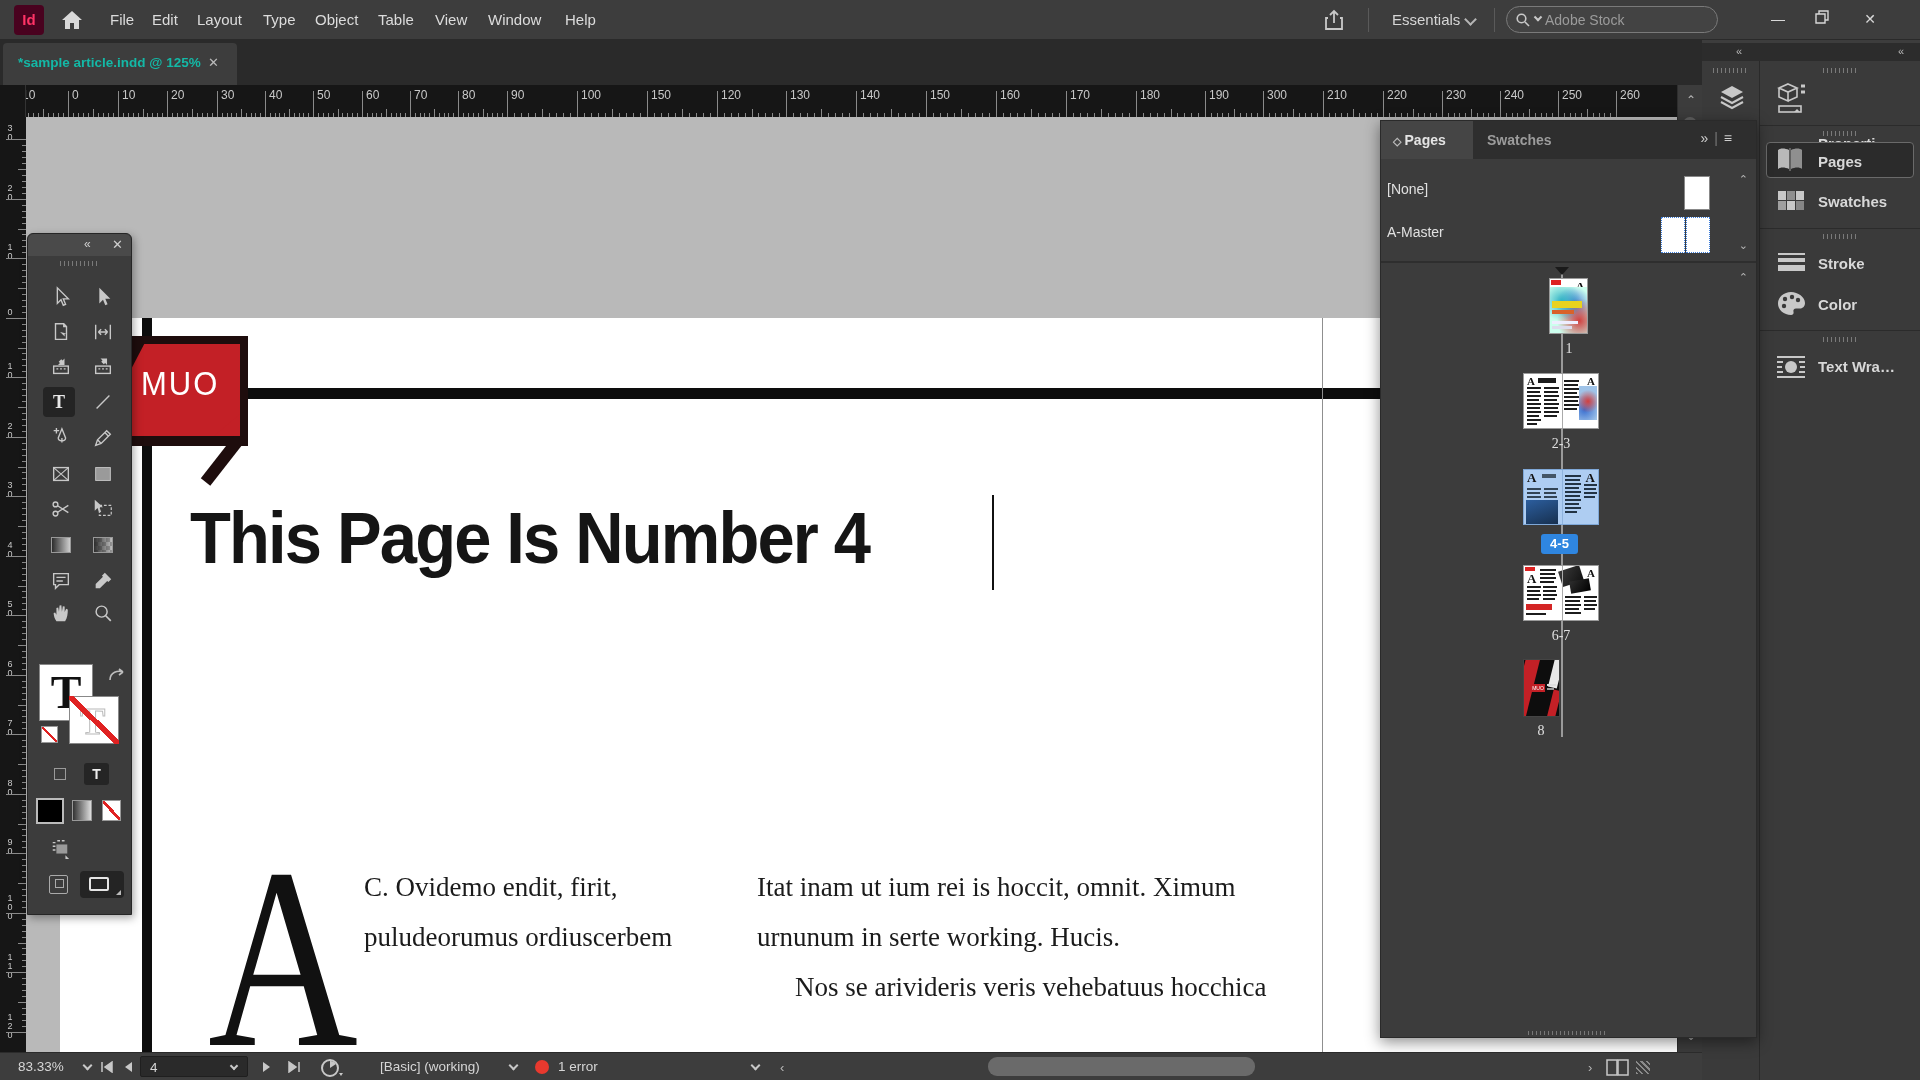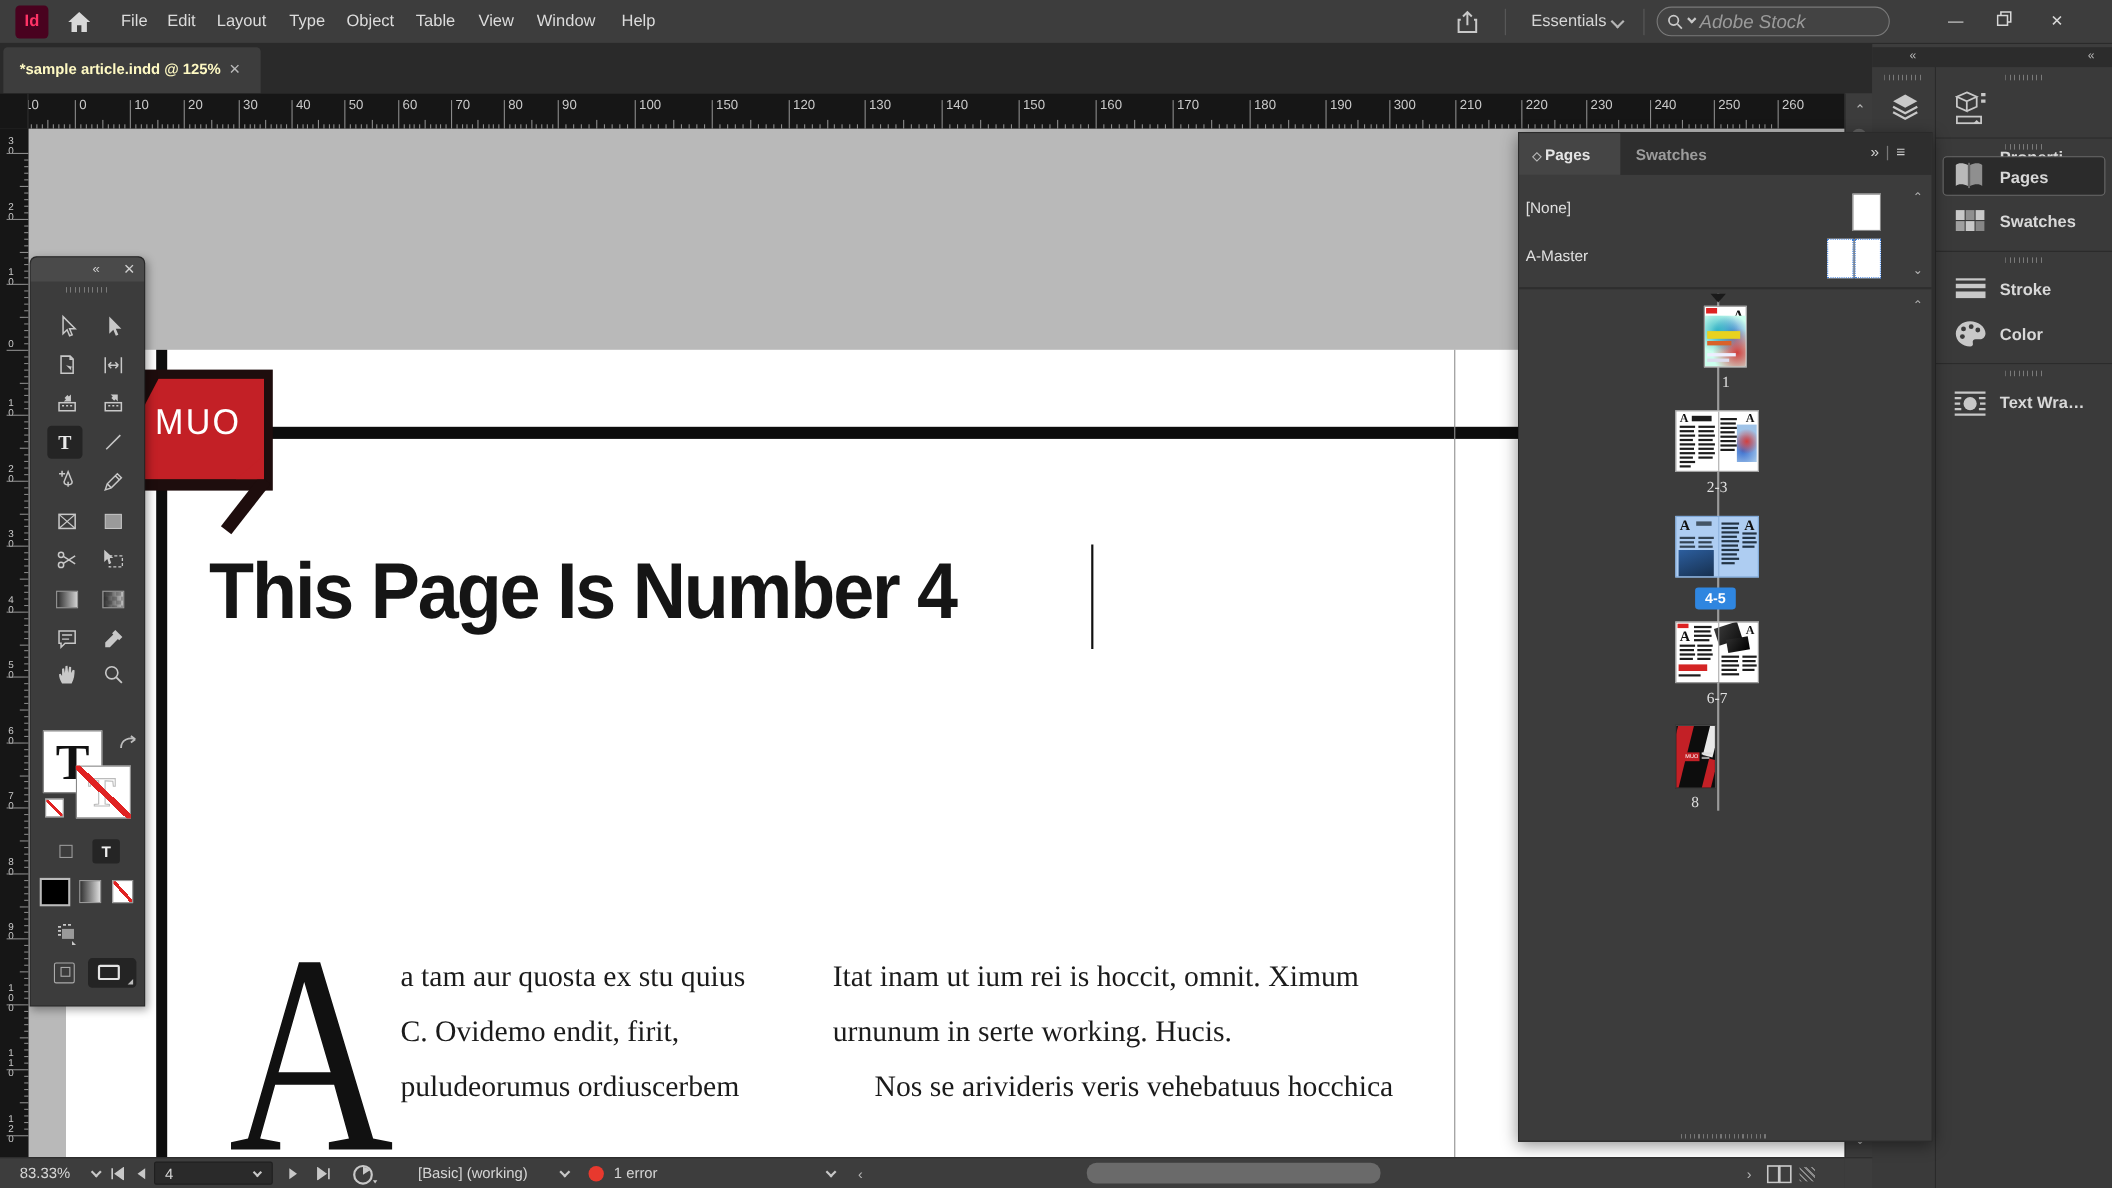--- a/index.html
+++ b/index.html
@@ -14,28 +14,28 @@
   #id-logo { left:14px; top:5px; width:30px; height:30px; border-radius:4px; background:#49021f;
     color:#ff3366; font-weight:bold; font-size:15px; text-align:center; line-height:30px; }
   #home-btn { left:60px; top:8px; }
   .vdiv { position:absolute; top:8px; width:1px; height:24px; background:#5a5a5a; }
   #workspace { left:1392px; top:11px; font-size:15px; color:#d6d6d6; }
   #workspace-chev { left:1466px; top:15px; }
   .chev { width:9px; height:9px; border-right:2px solid #c8c8c8; border-bottom:2px solid #c8c8c8;
     transform:rotate(45deg); display:inline-block; }
   #searchbox { left:1506px; top:6px; width:212px; height:27px; border:1px solid #7a7a7a; border-radius:14px;
     background:#434343; display:flex; align-items:center; padding-left:8px; gap:4px; }
-  #searchbox .ph { color:#9b9b9b; font-size:17px;font-style:italic; }
+  #searchbox .ph { color:#9b9b9b; font-size:14px; }
   .winbtn { position:absolute; top:0; width:44px; height:38px; color:#d8d8d8; text-align:center; line-height:38px; font-size:14px; }
 
   
   #tabbar { left:0; top:40px; width:1702px; height:45px; background:#2a2a2a; }
   #doc-tab { position:absolute; left:3px; top:3px; width:234px; height:42px; background:#3d3d3d;
     border-radius:4px 4px 0 0; }
-  #doc-tab .t { position:absolute; left:15px; top:12px; font-size:13.5px; font-weight:bold; color:#fef9c3; }
+  #doc-tab .t { position:absolute; left:15px; top:12px; font-size:13.5px; font-weight:bold; color:#14b8a6; }
   #doc-tab .x { position:absolute; left:205px; top:12px; font-size:13px; color:#bbb; }
 
   
   #hruler { left:26px; top:85px; width:1651px; height:32px; background:#161616; overflow:hidden; }
   #vruler { left:0; top:117px; width:26px; height:935px; background:#161616; overflow:hidden; }
   #ruler-corner { left:0; top:85px; width:26px; height:32px; background:#161616; border-right:1px solid #333; }
   .rlab { position:absolute; color:#c9c9c9; font-size:12px; top:3px; }
   .rtick { position:absolute; background:#8a8a8a; width:1px; bottom:0; }
   .vlab { position:absolute; color:#c9c9c9; font-size:9px; left:4px; line-height:9px; white-space:pre; text-align:center; width:12px; }
   .vtick { position:absolute; background:#8a8a8a; height:1px; right:0; }
@@ -696,21 +696,20 @@
     </div>
 
     <div id="headline" class="abs">This Page Is Number 4</div>
     <div id="caret" class="abs"></div>
 
     <svg id="dropcap" class="abs">
       <text x="2" y="178" font-family="Liberation Serif, serif" font-size="258" fill="#111" textLength="150" lengthAdjust="spacingAndGlyphs">A</text>
     </svg>
 
     <div id="col1" class="abs serif bodycol">
-      <div>a tam aur quosta ex stu quius</div>
       <div>C. Ovidemo endit, firit,</div>
       <div>puludeorumus ordiuscerbem</div>
     </div>
     <div id="col2" class="abs serif bodycol">
       <div>Itat inam ut ium rei is hoccit, omnit. Ximum</div>
       <div>urnunum in serte working. Hucis.</div>
       <div class="indent">Nos se arivideris veris vehebatuus hocchica</div>
     </div>
     <div id="col3" class="abs serif bodycol">ut laceatur sitatical Modelest ut</div>
   </div>

